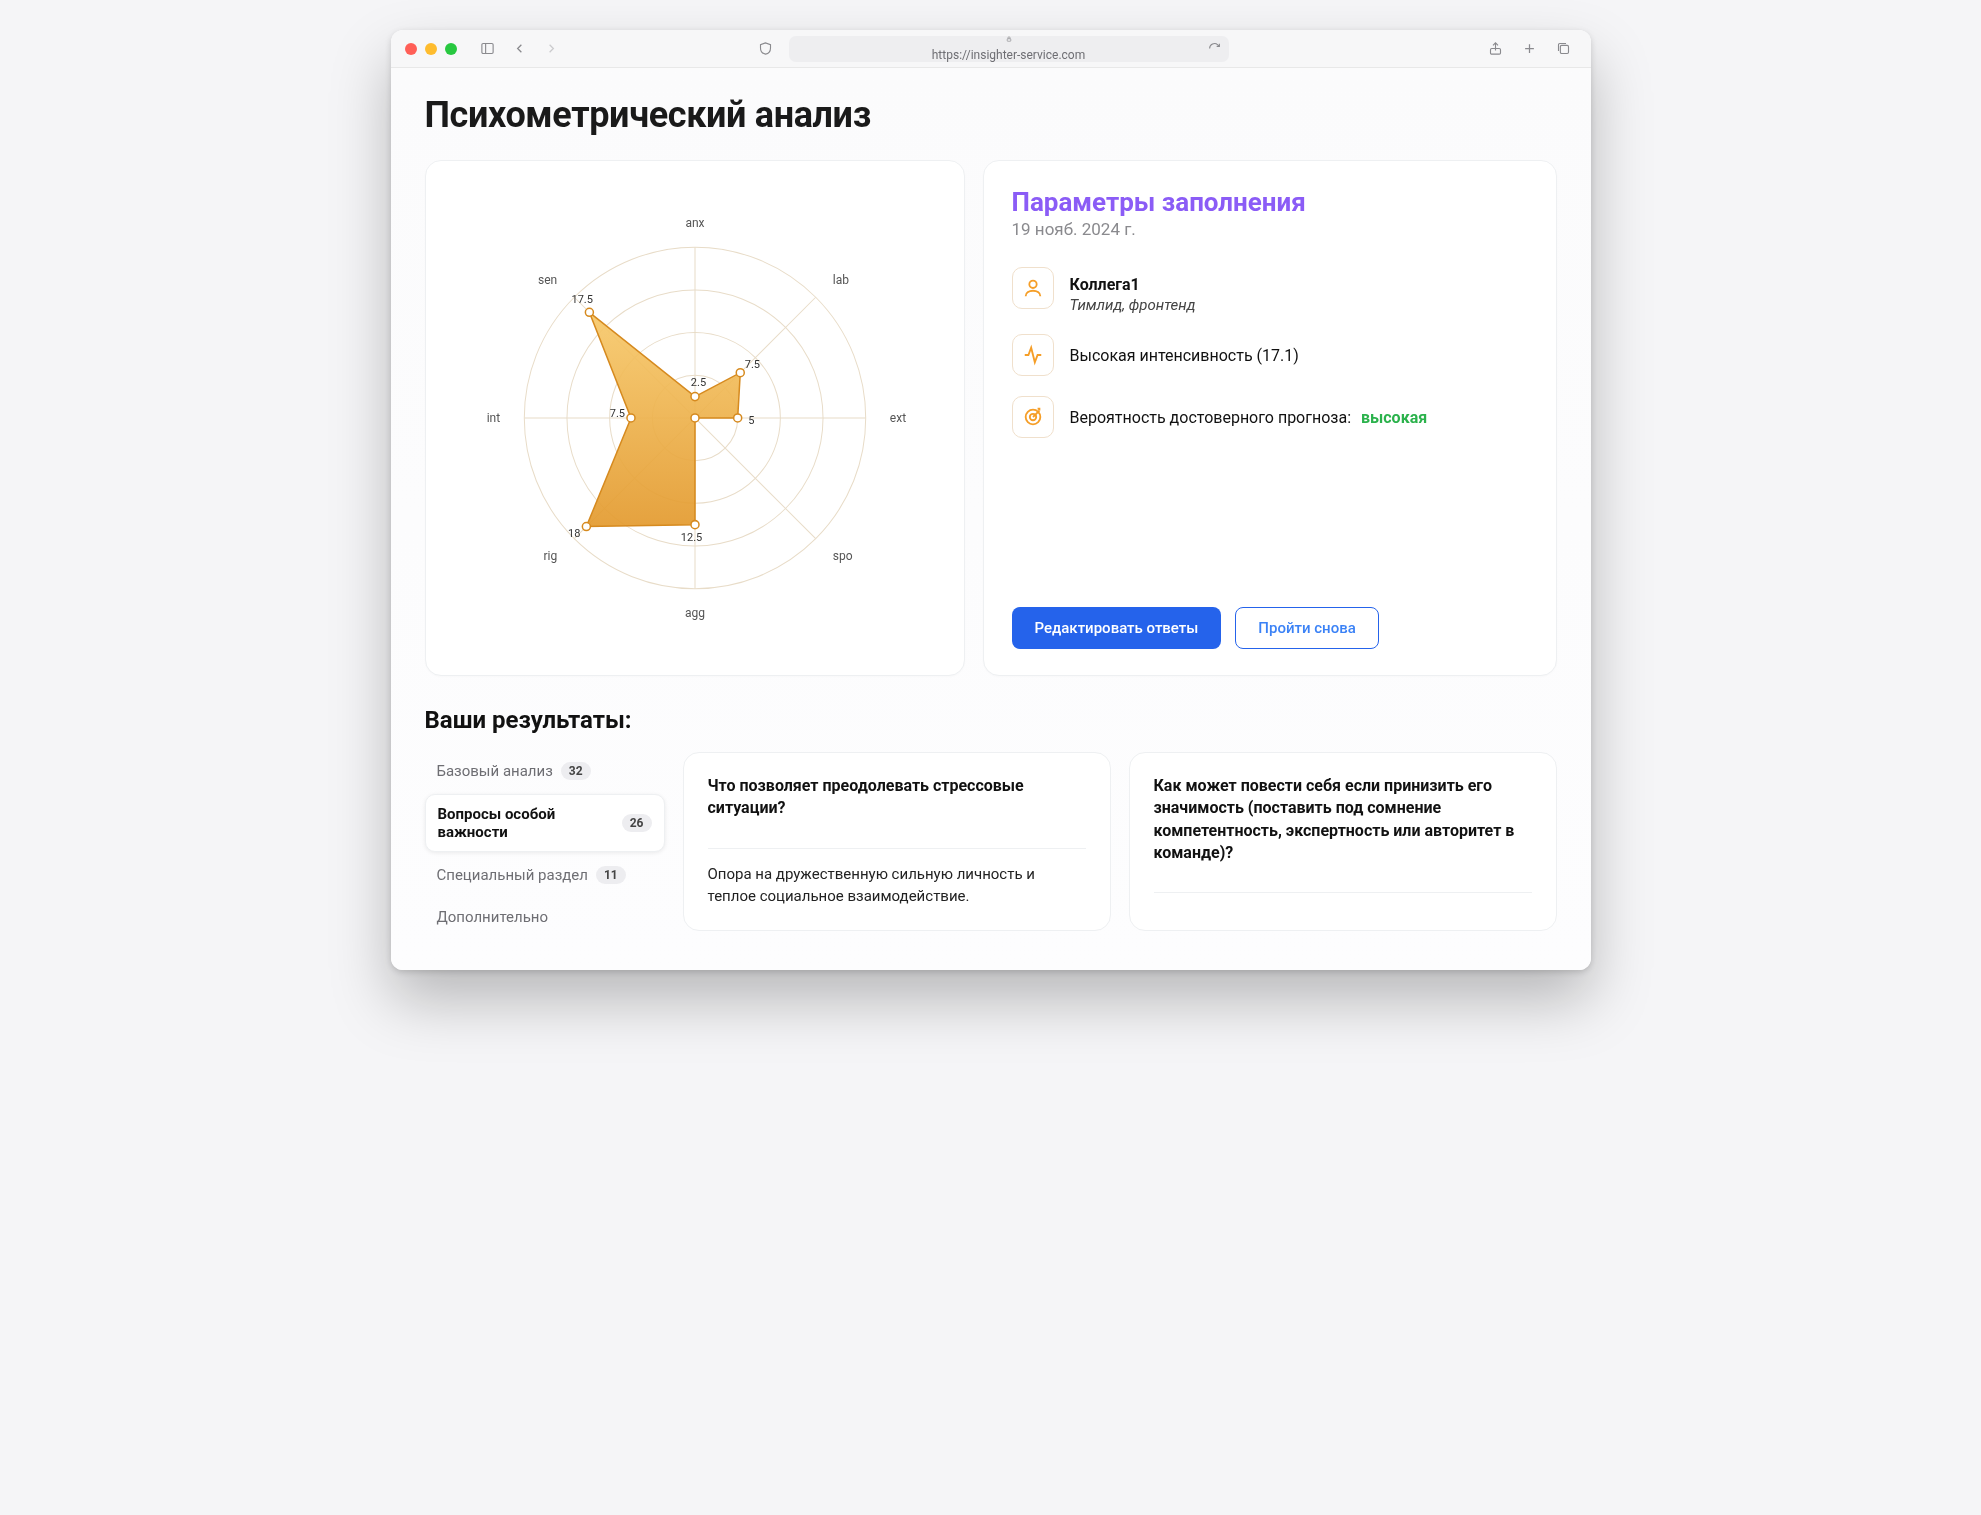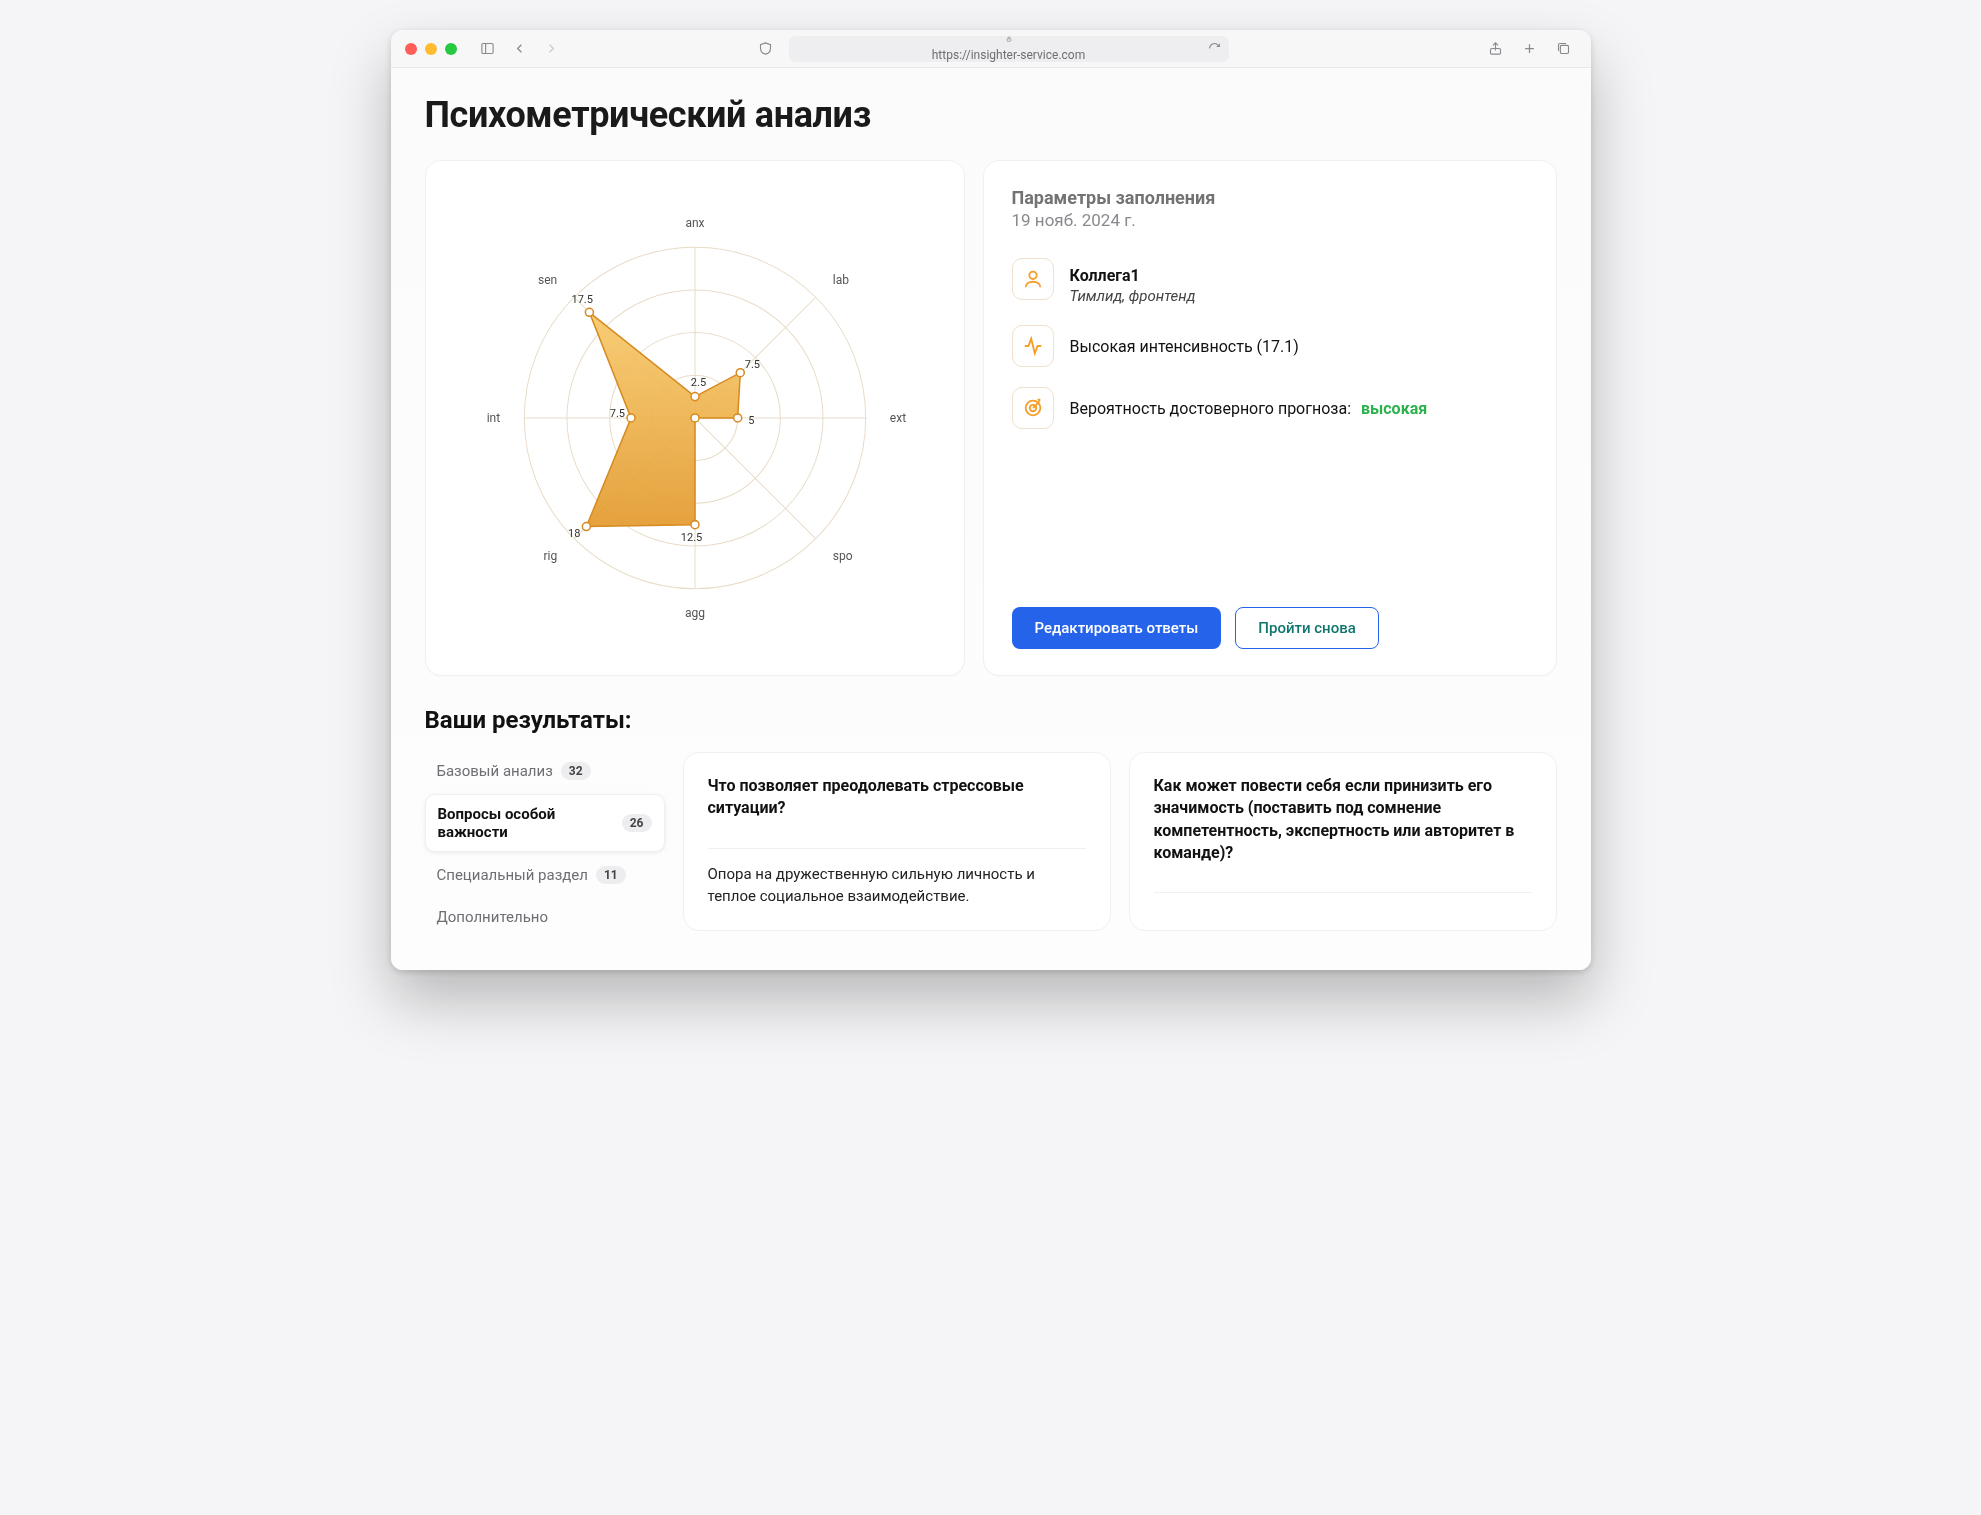--- a/index.html
+++ b/index.html
@@ -69,41 +69,41 @@
     letter-spacing: -0.01em;
   }
   .top-row { display:flex; gap:18px; align-items:stretch; }
   .card {
     background:#fff; border:1px solid #eef0f2; border-radius:16px;
     padding:26px 28px; flex:1;
     box-shadow: 0 1px 2px rgba(0,0,0,0.02);
   }
   .chart-card { flex:0 0 540px; display:flex; align-items:center; justify-content:center; min-height:470px; }
   .params-card { display:flex; flex-direction:column; min-height:470px; }
-  .params-card h2 { font-size:18px; font-weight:700; color:#737373; }
+  .params-card h2 { font-size:26px; font-weight:700; color:#8b5cf6; }
   .params-date { color:#8a8a8e; font-size:17px; margin-top:2px; margin-bottom:22px; }
   .param-row { display:flex; align-items:center; gap:16px; margin-bottom:20px; }
   .icon-box {
     width:42px; height:42px; border-radius:10px; border:1.5px solid #f0e0cc;
     display:flex; align-items:center; justify-content:center; color:#f59e28;
   }
   .icon-box svg { width:22px; height:22px; }
   .param-text .name { font-weight:700; font-size:16px; color:#111;margin-top:14px; }
   .param-text .role { font-style:italic; color:#444; font-size:15px; margin-top:2px; }
   .param-text .line { font-size:16px; color:#111; }
   .prob-val { color:#2bb24c; font-weight:700; margin-left:6px; }
   .params-actions { margin-top:auto; display:flex; gap:14px; padding-top:20px; }
   .btn {
     height:42px; padding:0 22px; border-radius:8px;
     font-size:15px; font-weight:500; cursor:pointer;
     display:inline-flex; align-items:center; justify-content:center;
     border:1.5px solid transparent;
   }
   .btn-primary { background:#2563eb; color:#fff; }
-  .btn-outline { background:#fff; color:#0f766e; border-color:#2563eb; }
+  .btn-outline { background:#fff; color:#3b82f6; border-color:#2563eb; }
 
   
   h2.section-title { font-size:24px; font-weight:700; margin:30px 0 18px 0; color:#111; }
   .results-row { display:flex; gap:18px; align-items:flex-start; }
   .tabs-col { flex:0 0 240px; }
   .tab-item {
     display:flex; align-items:center; justify-content:flex-start; gap:8px;
     padding:10px 12px; border-radius:10px; font-size:15px; color:#6e6e73;
     cursor:pointer; margin-bottom:4px;
   }

